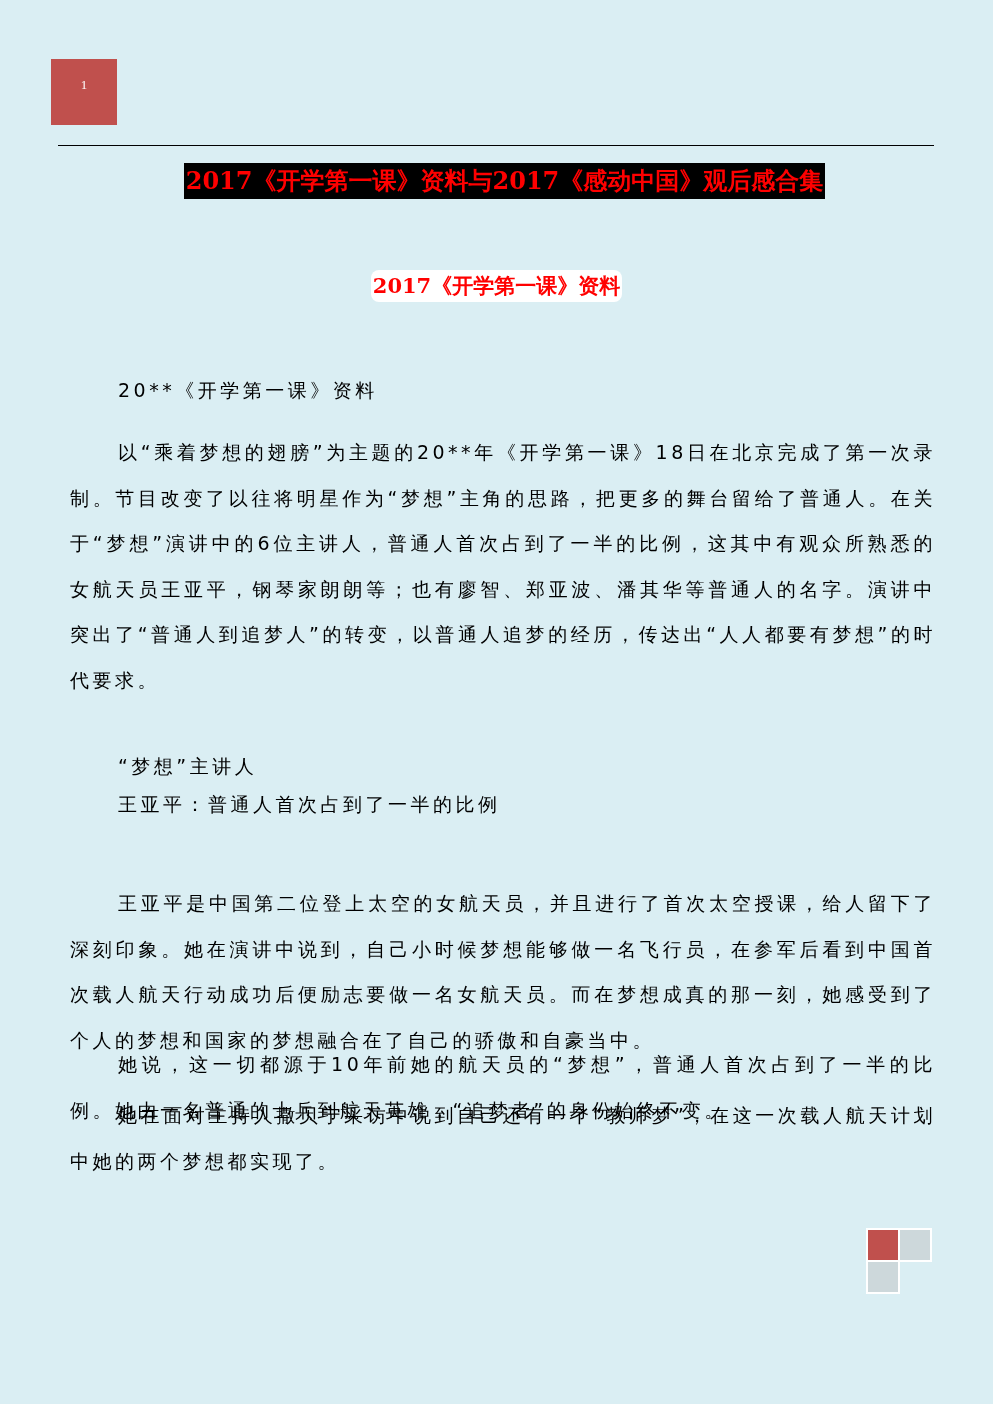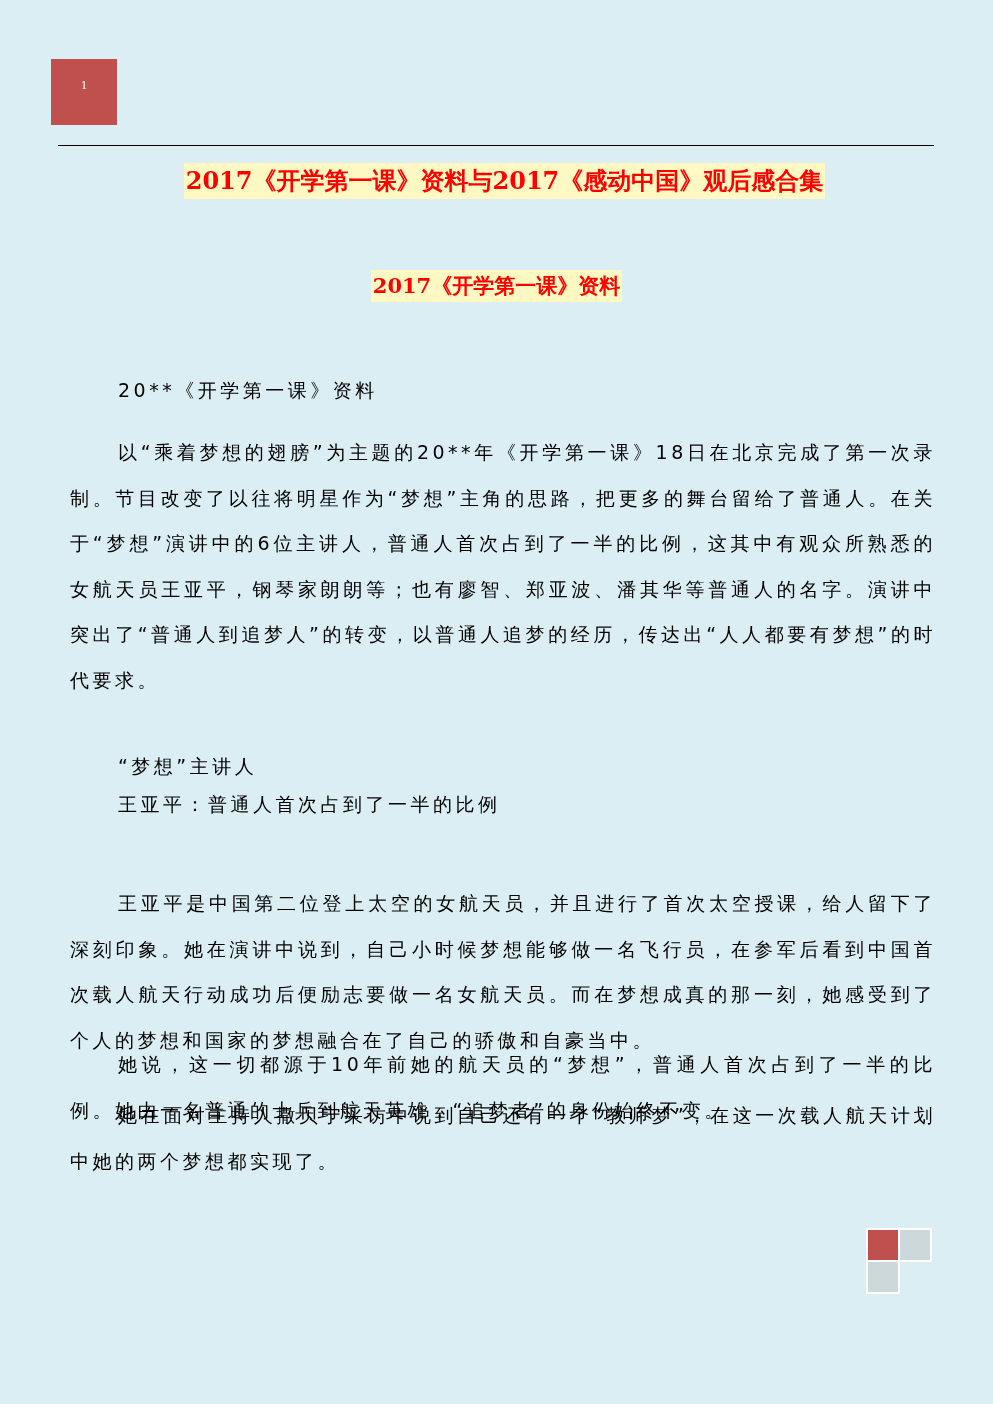--- a/index.html
+++ b/index.html
@@ -41,46 +41,47 @@
     }
     .main-title {
       position: absolute;
       top: 163px;
       left: 0;
       width: 993px;
       text-align: center;
     }
     .main-title span {
       display: inline-block;
-      background: #fef9c3;
+      background: #000000;
       color: #ff0000;
       font-family: "DejaVu Serif", serif;
       font-weight: bold;
       font-size: 24px;
       line-height: 36px;
       padding: 0 2px;
       letter-spacing: 0px;
       margin-left: 16px;
     }
     .sub-title {
       position: absolute;
       top: 270px;
       left: 0;
       width: 993px;
       text-align: center;
     }
     .sub-title span {
       display: inline-block;
-      background: #fef9c3;
+      background: #ffffff;
       color: #ff0000;
       font-family: "DejaVu Serif", serif;
       font-weight: bold;
       font-size: 21px;
       line-height: 32px;
       padding: 0 2px;
+      border-radius: 8px;
     }
     .body-text {
       position: absolute;
       left: 62px;
       width: 866px;
       font-size: 19px;
       line-height: 45.5px;
       letter-spacing: 3.5px;
       text-align: justify;
       margin: 8px;

